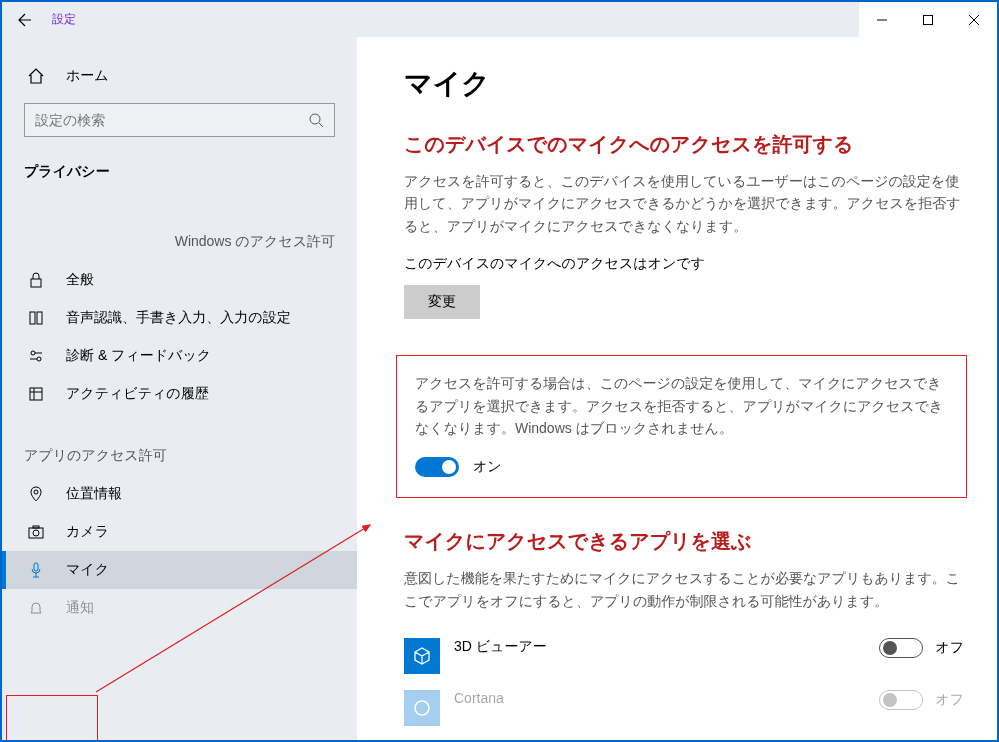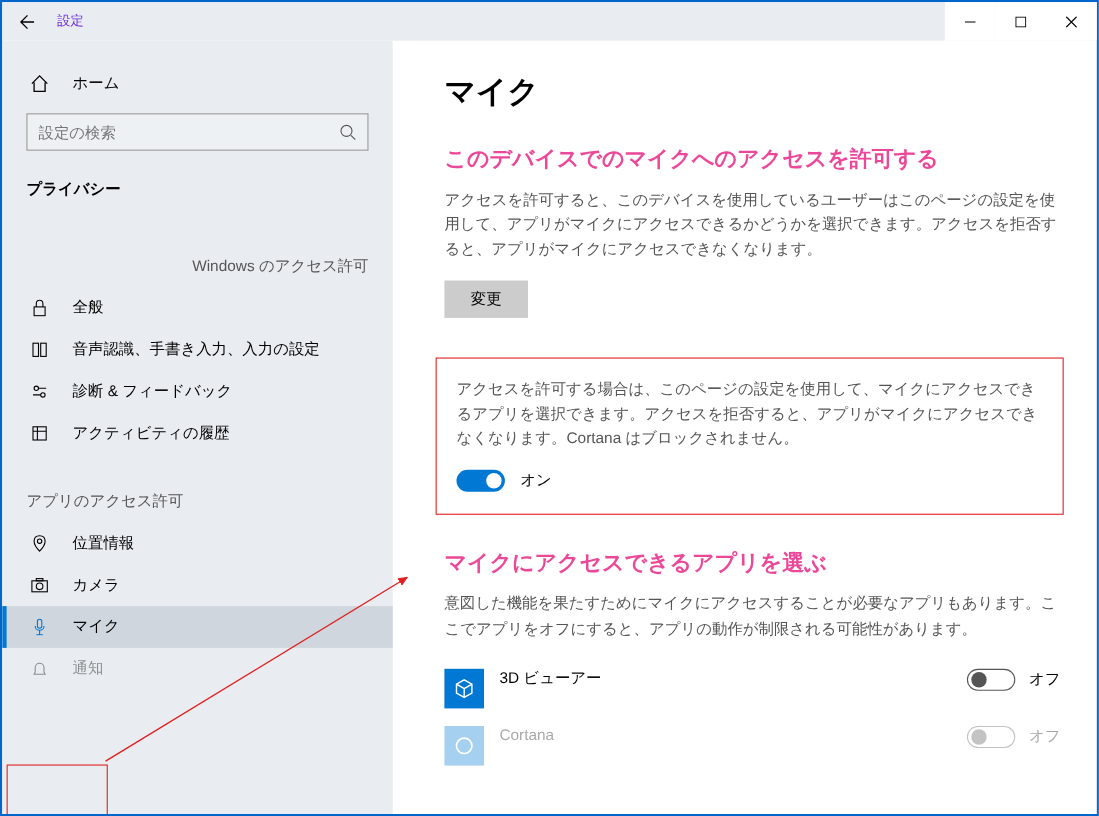--- a/index.html
+++ b/index.html
@@ -107,21 +107,21 @@
   background: #fff;
   padding: 28px 30px;
   overflow-y: auto;
   position: relative;
 }
 .page-title { font-size: 28px; font-weight: 600; margin-bottom: 28px; }
 .section-heading {
   font-size: 20px;
   font-weight: 600;
   margin-bottom: 12px;
-  color: #ec4899;
+  color: #b91c1c;
 }
 .section-desc {
   font-size: 14px;
   color: #555;
   line-height: 1.6;
   margin-bottom: 18px;
   max-width: 560px;
 }
 .status-line { font-size: 14px; color: #000; margin-bottom: 12px; }
 .change-btn {
@@ -342,24 +342,25 @@
       </div>
 
       <div class="sidebar-highlight"></div>
     </div>
 
     <div class="main">
       <h1 class="page-title">マイク</h1>
 
       <h2 class="section-heading">このデバイスでのマイクへのアクセスを許可する</h2>
       <p class="section-desc">アクセスを許可すると、このデバイスを使用しているユーザーはこのページの設定を使用して、アプリがマイクにアクセスできるかどうかを選択できます。アクセスを拒否すると、アプリがマイクにアクセスできなくなります。</p>
+      <p class="status-line">このデバイスのマイクへのアクセスはオンです</p>
       <button class="change-btn">変更</button>
 
       <div class="highlight-box">
-        <p class="section-desc" style="margin-bottom:10px;">アクセスを許可する場合は、このページの設定を使用して、マイクにアクセスできるアプリを選択できます。アクセスを拒否すると、アプリがマイクにアクセスできなくなります。Cortana はブロックされません。</p>
+        <p class="section-desc" style="margin-bottom:10px;">アクセスを許可する場合は、このページの設定を使用して、マイクにアクセスできるアプリを選択できます。アクセスを拒否すると、アプリがマイクにアクセスできなくなります。Windows はブロックされません。</p>
         <div class="toggle-row">
           <div class="toggle"></div>
           <span class="toggle-label">オン</span>
         </div>
       </div>
 
       <h2 class="section-heading">マイクにアクセスできるアプリを選ぶ</h2>
       <p class="section-desc">意図した機能を果たすためにマイクにアクセスすることが必要なアプリもあります。ここでアプリをオフにすると、アプリの動作が制限される可能性があります。</p>
 
       <div class="app-row">

